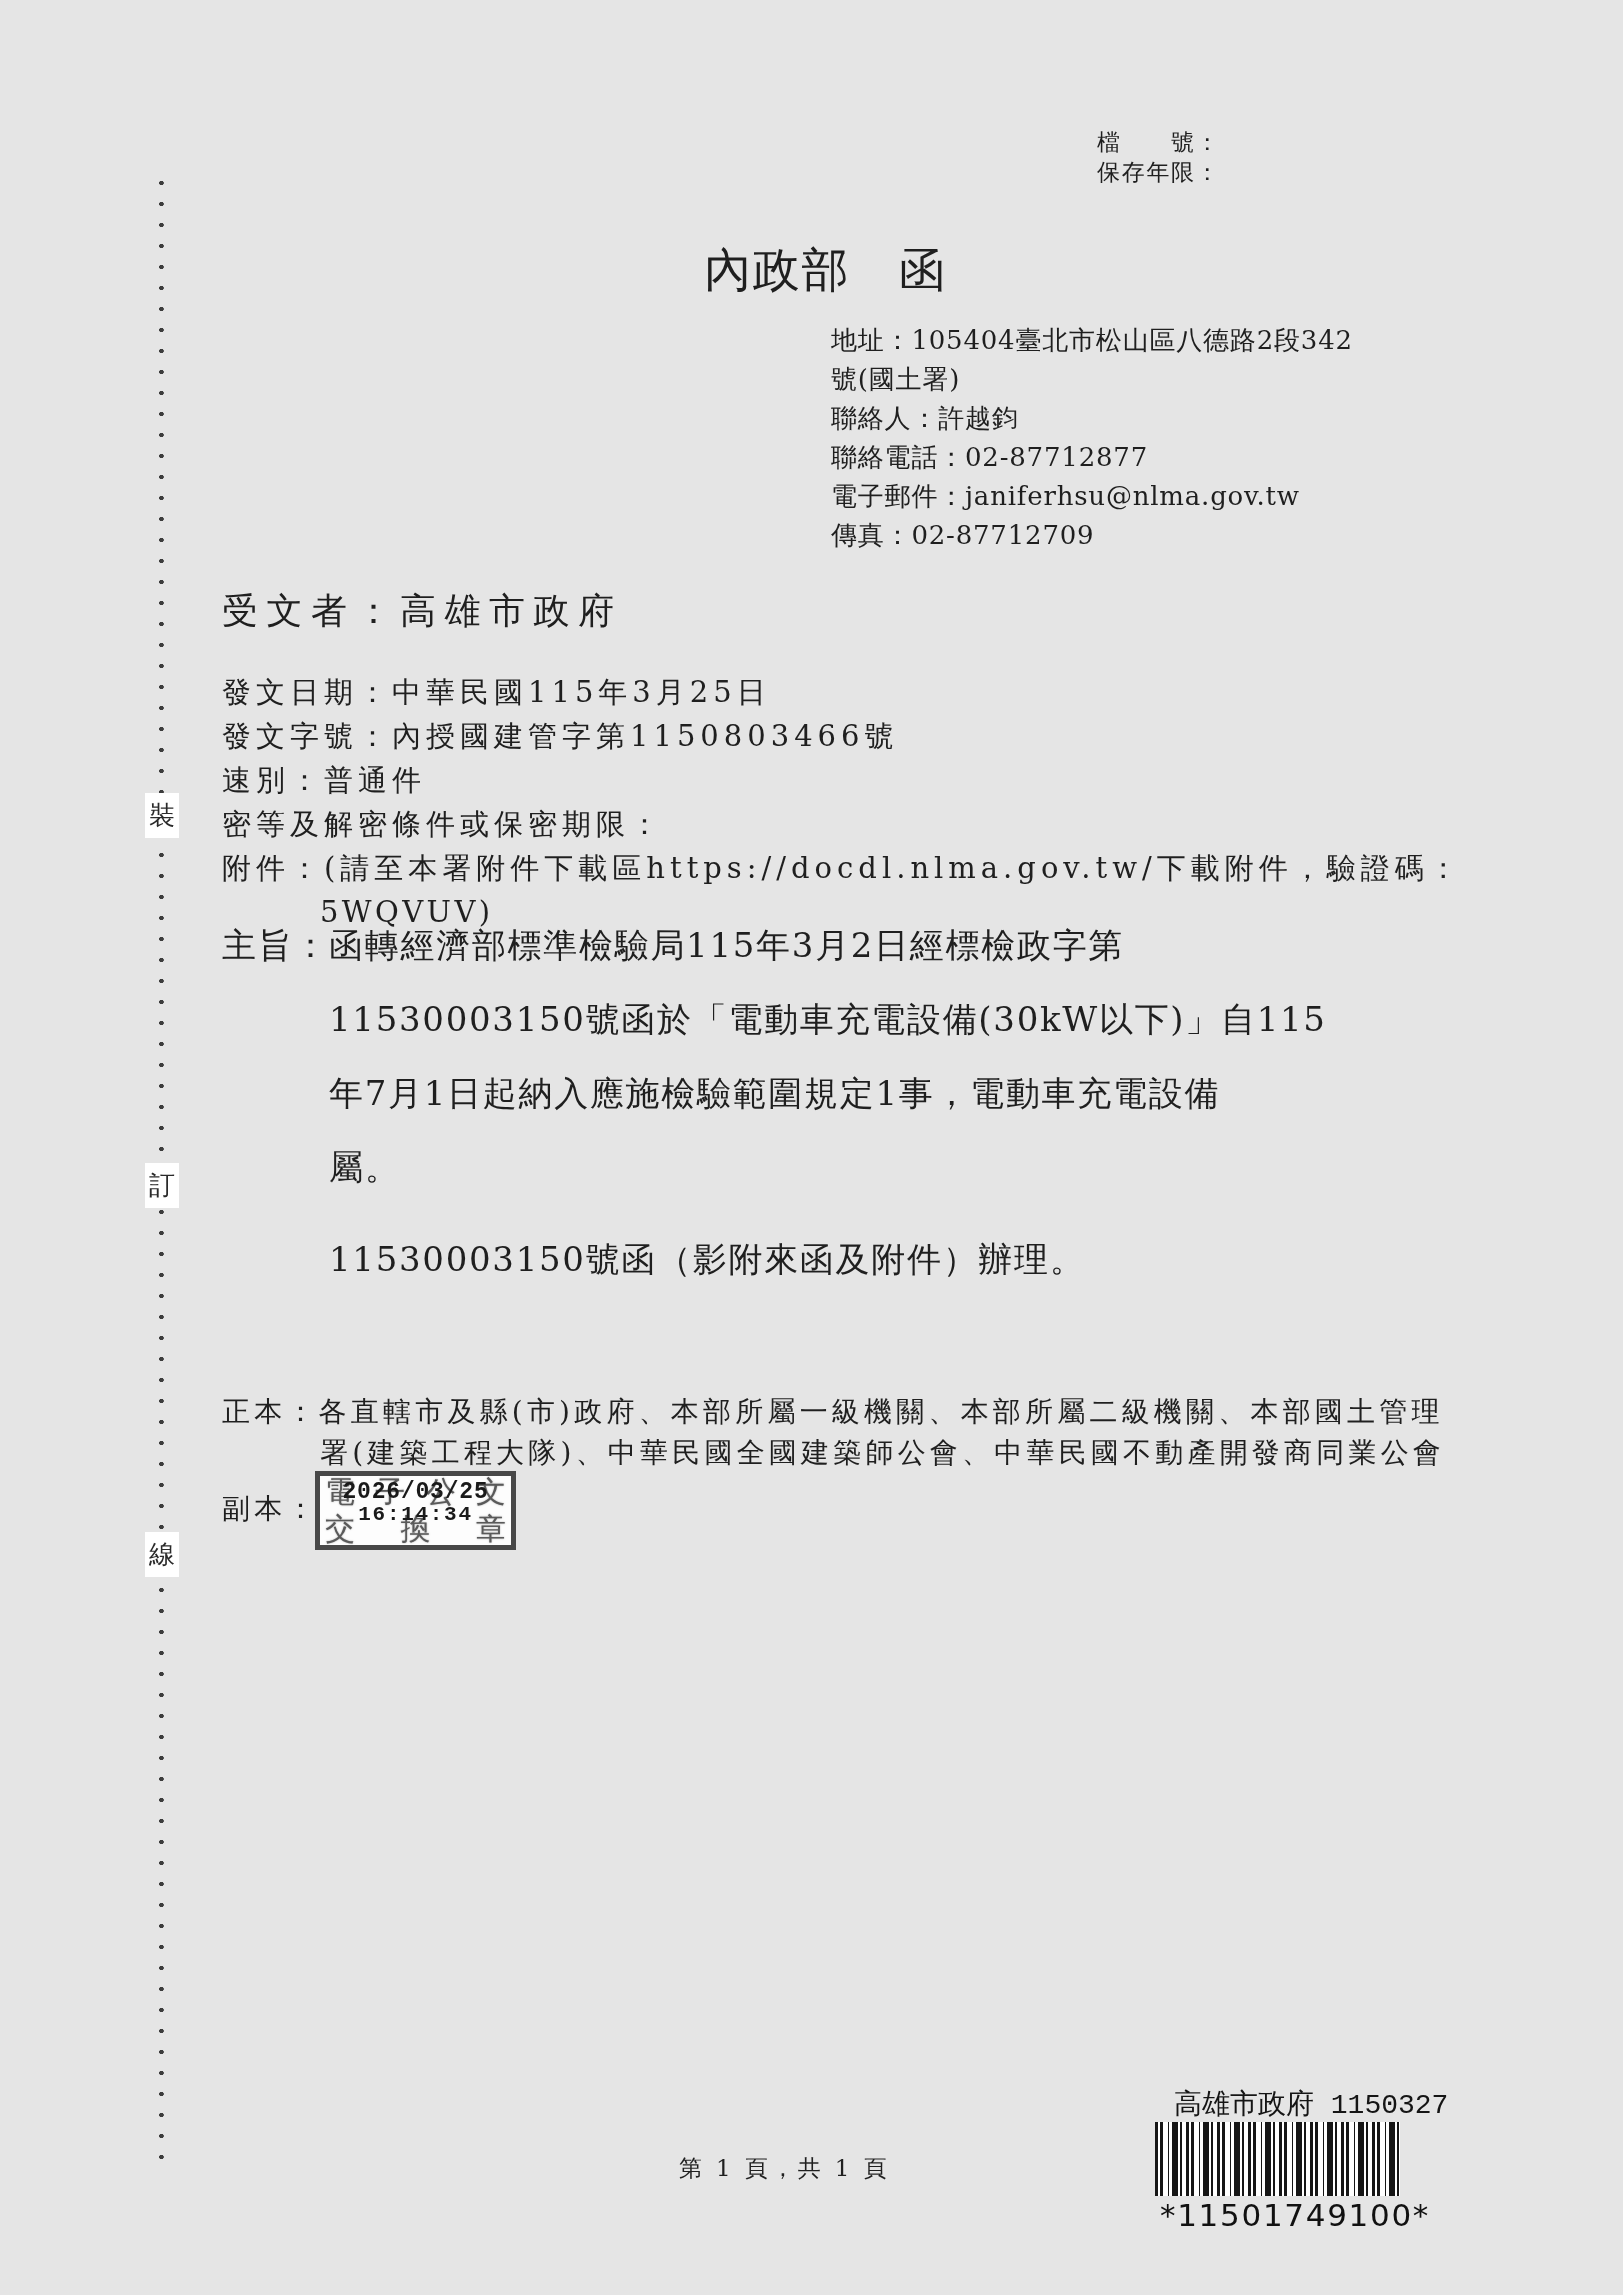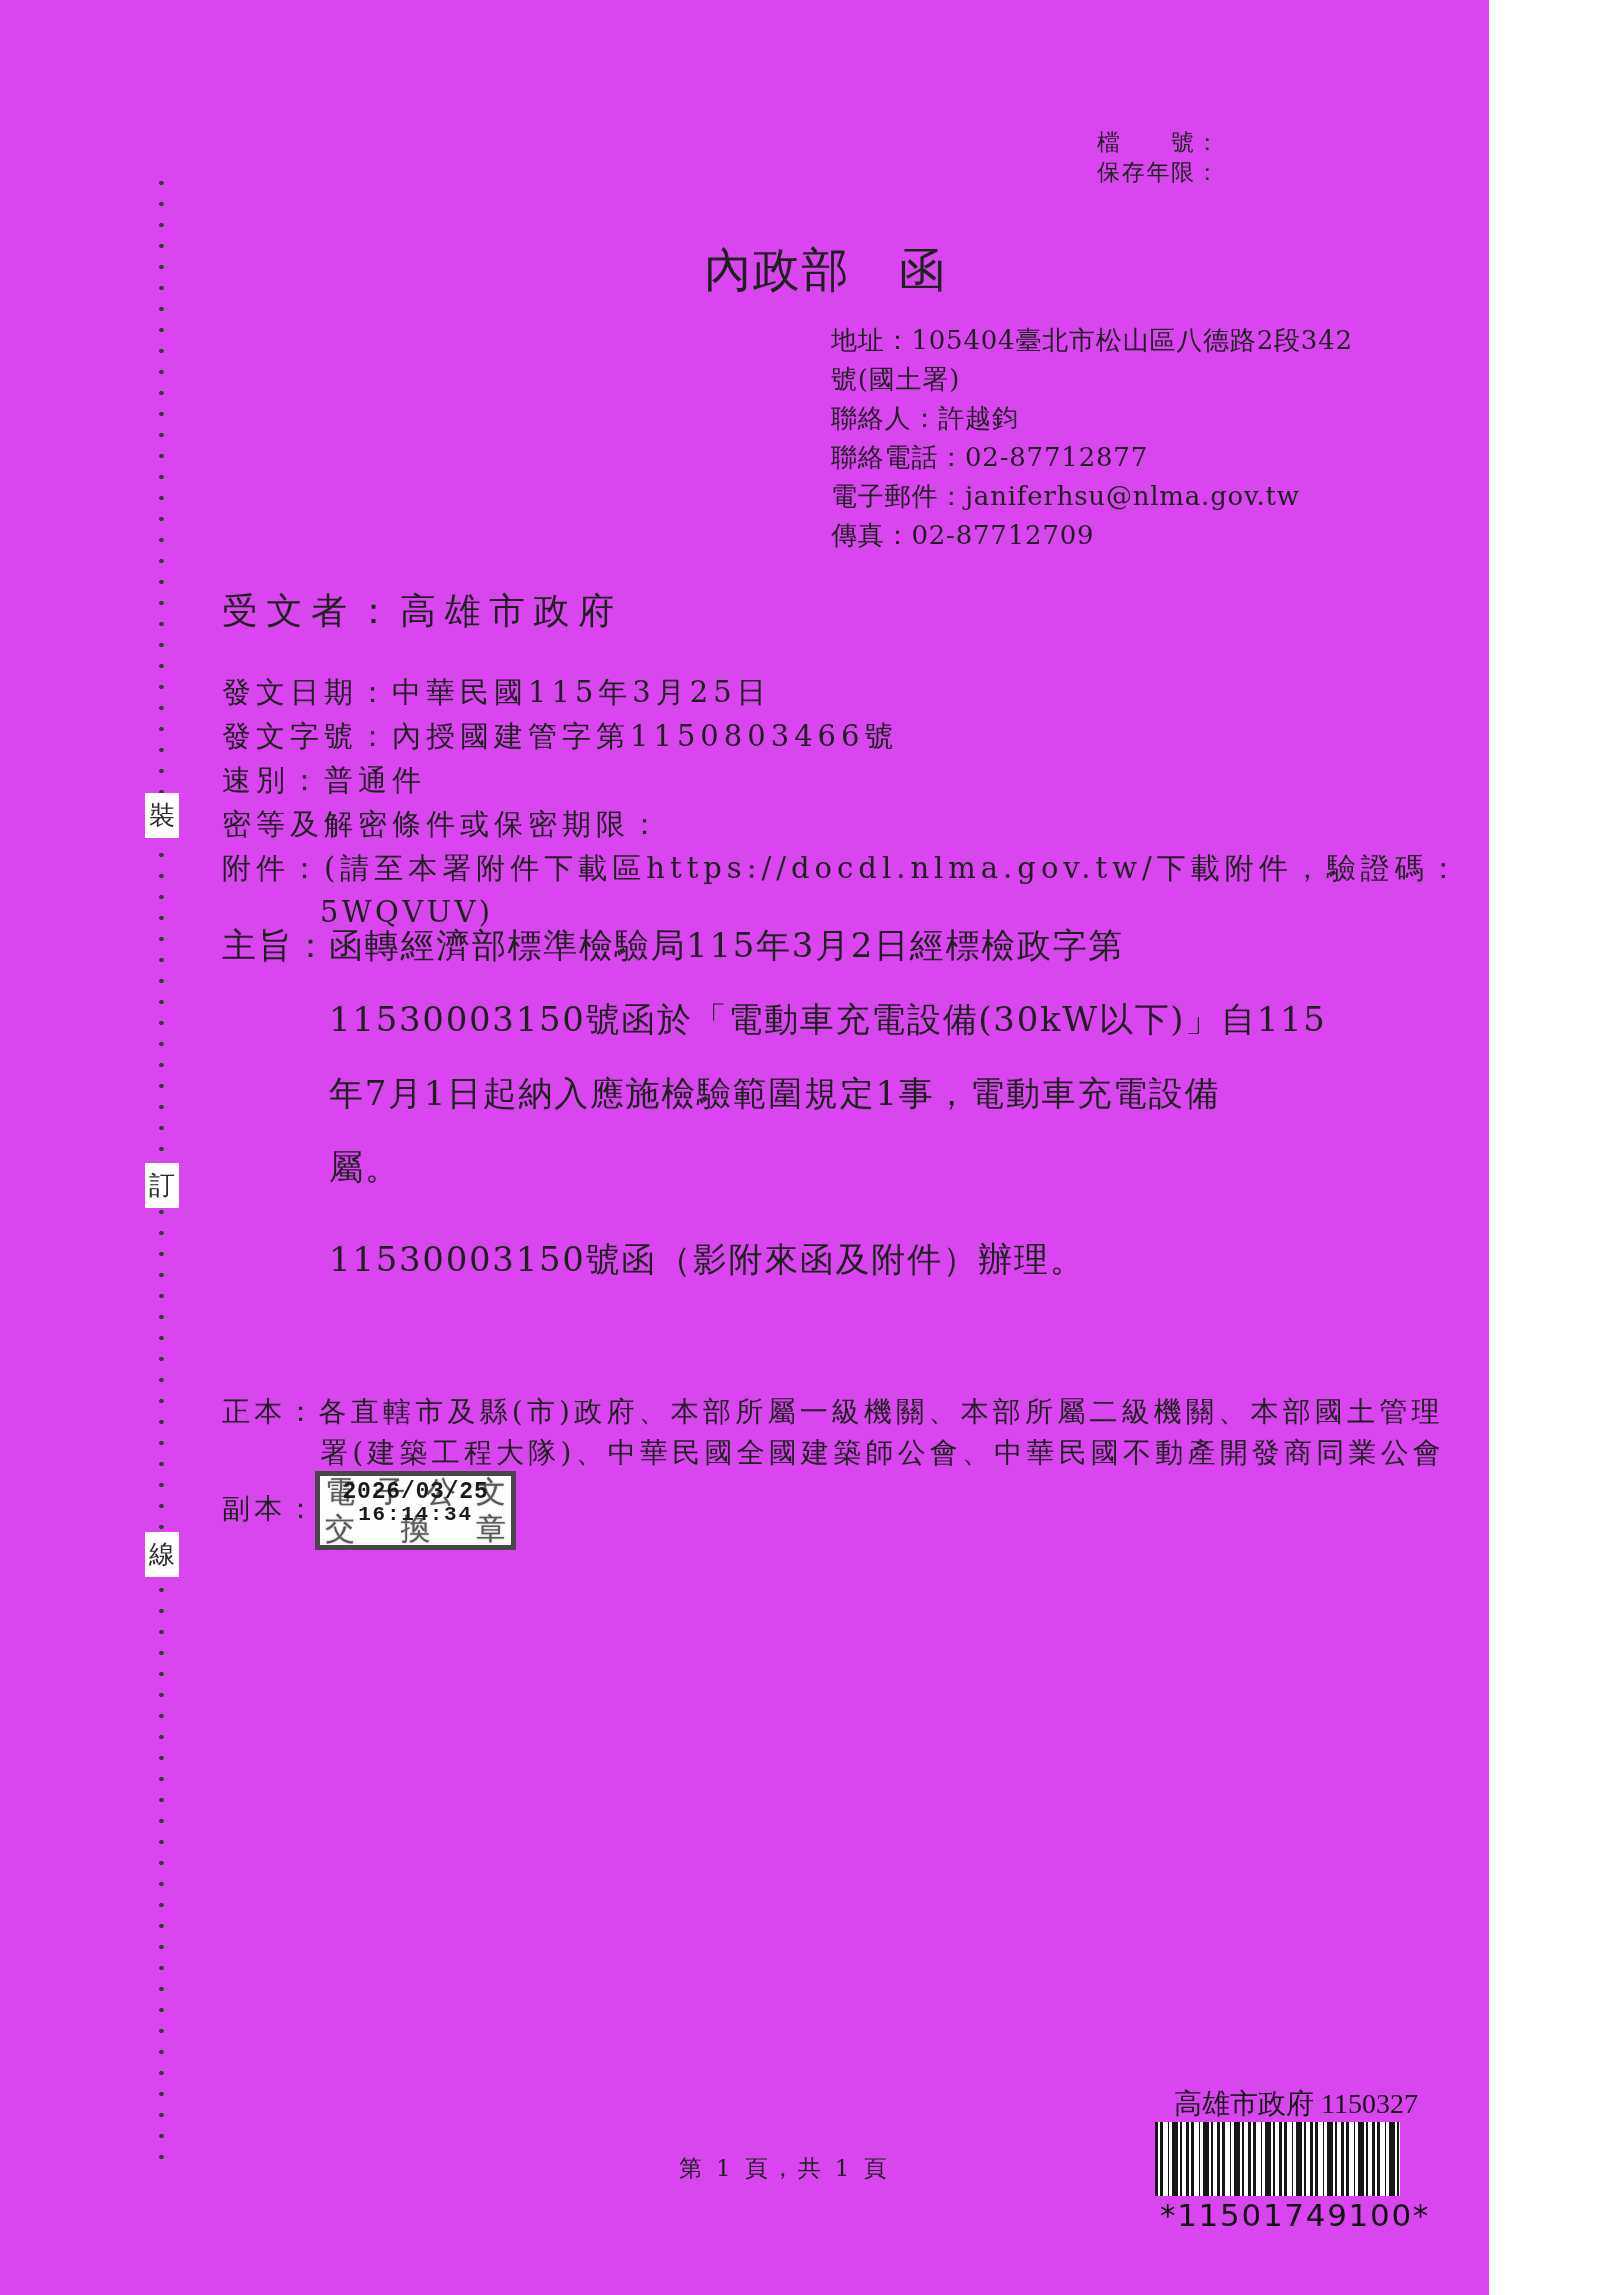--- a/index.html
+++ b/index.html
@@ -1,17 +1,17 @@
 <!DOCTYPE html>
 <html style="font-size:13.5px"><head>
 <meta charset="utf-8">
 <style>
   html,body { margin:0; padding:0; background:#ffffff; }
   .page {
-    position:relative; width:1489px; height:2295px; background:#d946ef;
+    position:relative; width:1623px; height:2295px; background:#e5e5e5;
     font-family:"DejaVu Serif","Liberation Serif",serif; color:#1f1f1f;
     overflow:hidden;
   }
 
   
   .archive { position:absolute; left:1097px; top:127px; font-size:23px; line-height:30px; letter-spacing:1.7px; }
 
   
   .doc-title { position:absolute; left:704px; top:239px; font-size:47px; letter-spacing:1.7px; }
 
@@ -54,21 +54,21 @@
     background-image:radial-gradient(circle at 4.2px 10px, #3c3c3c 0 1.9px, rgba(0,0,0,0) 2.5px);
     background-size:8.5px 21px; background-repeat:repeat-y; }
   .bind-char { position:absolute; left:145px; width:34px; text-align:center; font-size:26px;
                background:#ffffff; padding:5px 0; color:#2a2a2a; }
   .bind-zhuang { top:793px; }
   .bind-ding   { top:1163px; }
   .bind-xian   { top:1532px; }
 
   
   .received-agency { position:absolute; left:1174px; top:2085px;
-    font-family:Liberation Serif, serif; font-size:28px; color:#151515; }
+    font-family:Liberation Mono, monospace; font-size:28px; color:#151515; }
   .barcode { position:absolute; left:1155px; top:2122px; width:245px; height:74px;
     background:repeating-linear-gradient(90deg,
       #161616 0 3.4px,  #fff 3.4px 5px,
       #161616 5px 7.6px, #fff 7.6px 12.7px,
       #161616 12.7px 14.4px, #fff 14.4px 17px,
       #161616 17px 23px, #fff 23px 25px,
       #161616 25px 27px, #fff 27px 31px); }
   .barcode-text { position:absolute; left:1160px; top:2197px;
     font-family:"DejaVu Sans","Liberation Sans",sans-serif; font-size:31px; letter-spacing:1.7px; color:#111; }
 

